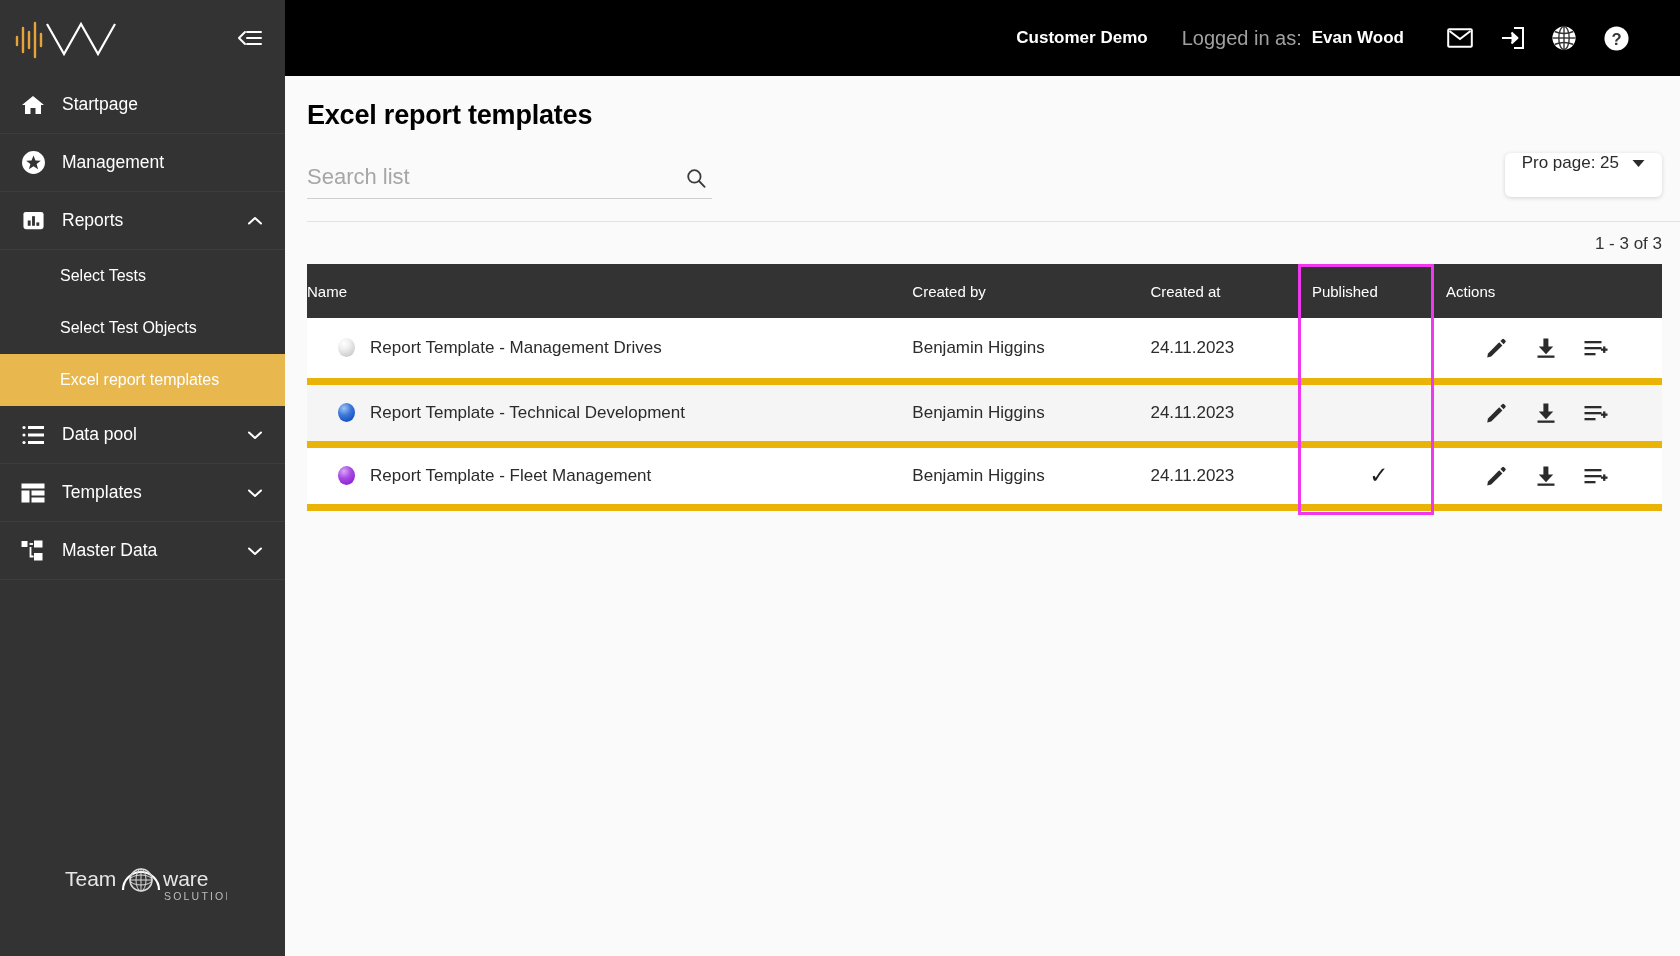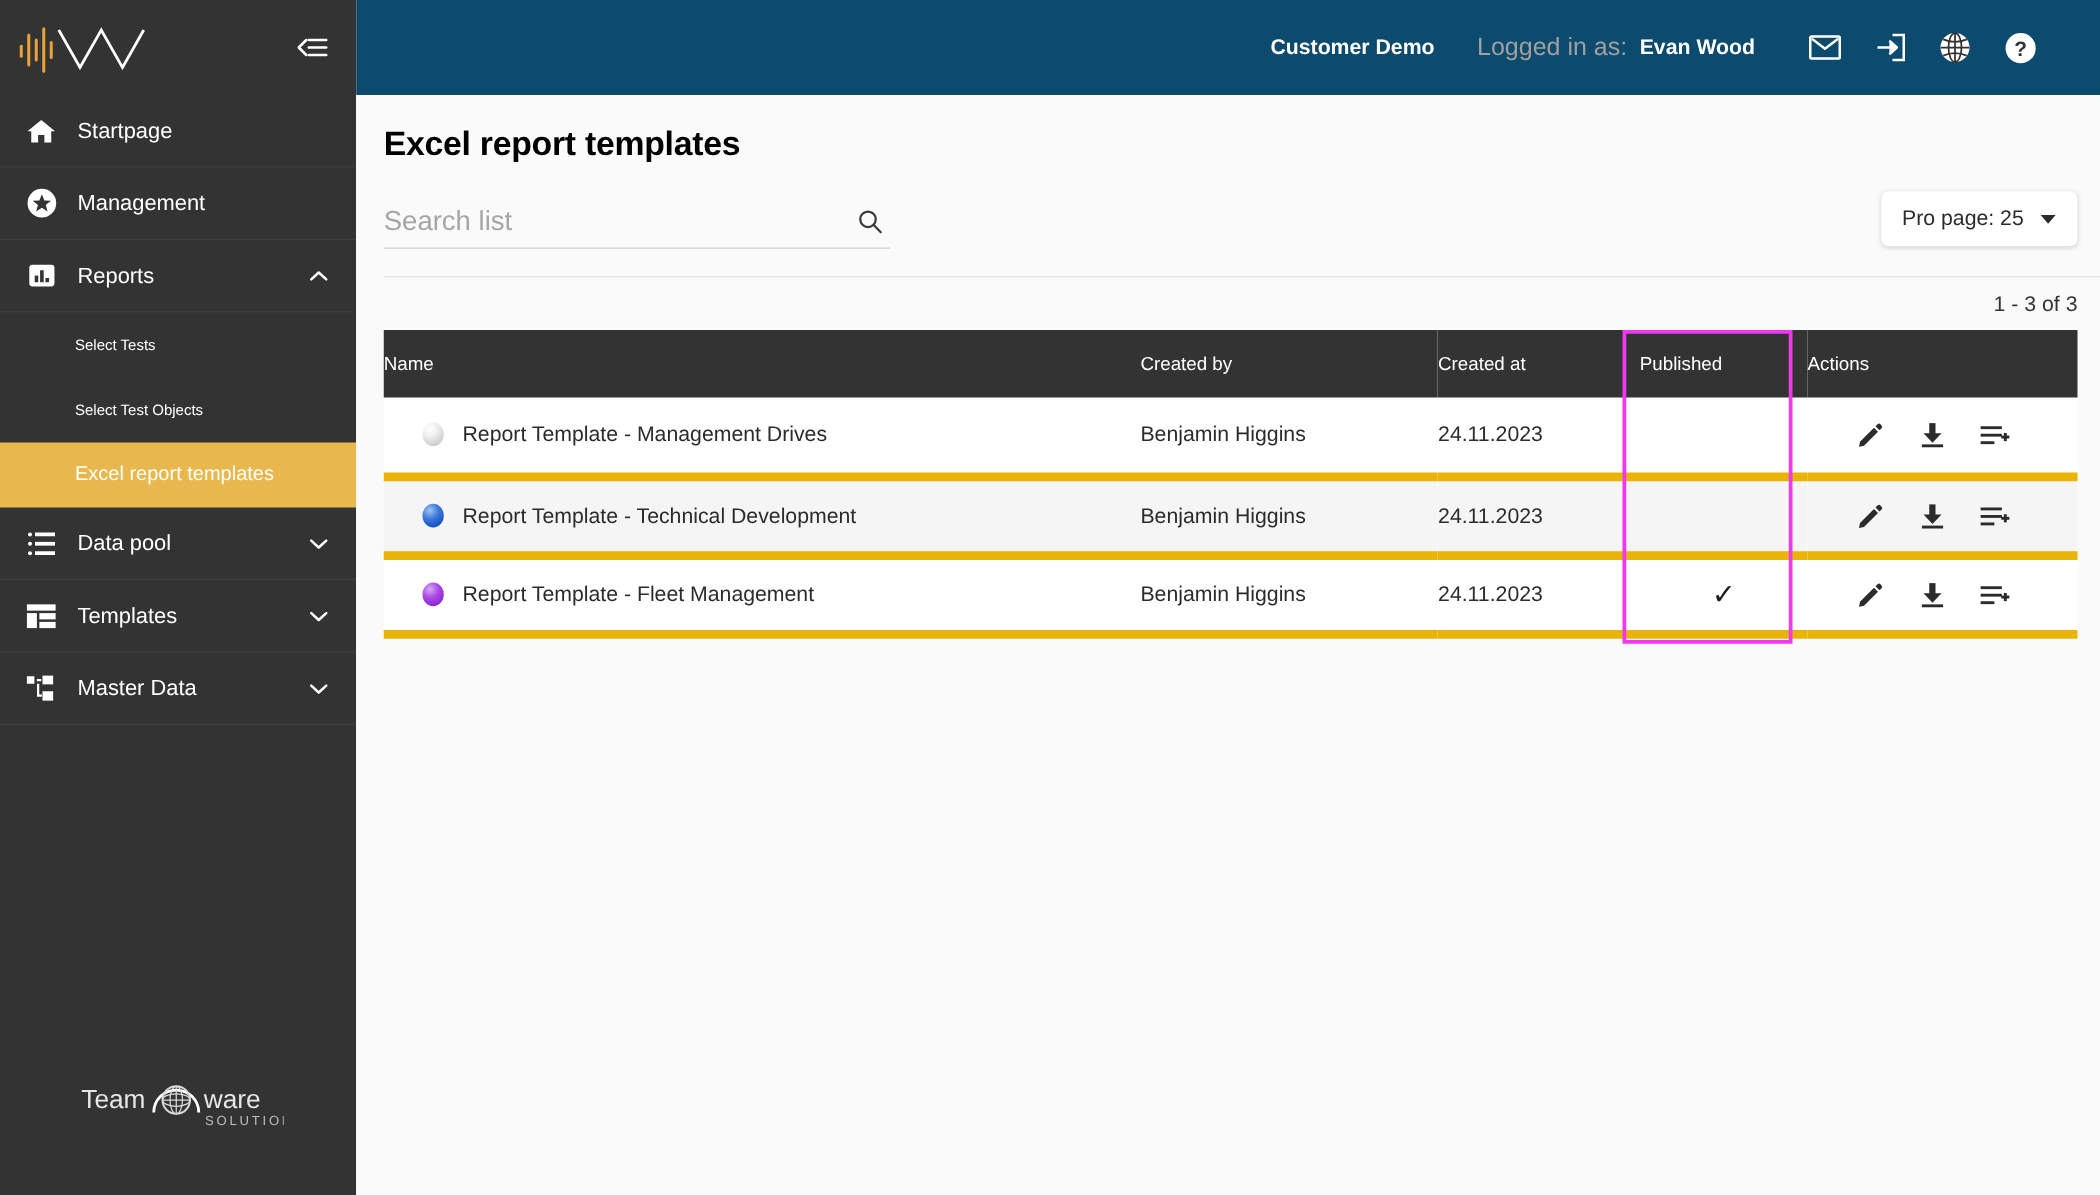--- a/index.html
+++ b/index.html
@@ -42,21 +42,21 @@
     display: flex; align-items: center; justify-content: center;
     margin-right: 14px;
   }
   .nav-item .lbl { flex: 1; }
   .chev { width: 16px; height: 16px; display:flex; align-items:center; justify-content:center; }
   .nav-sub {
     height: 52px;
     display: flex; align-items: center;
     padding-left: 60px;
     color: #ffffff;
-    font-size: 12px;
+    font-size: 16px;
     cursor: pointer;
   }
   .nav-sub.active {
     background: #e8b84e;
     color: #ffffff;
     font-size: 16px;
   }
   .nav-item.no-border { border-bottom: none; }
   .brand-footer {
     position: absolute; left: 0; bottom: 48px;
@@ -65,21 +65,21 @@
 
   
   .main {
     flex: 1; height: 956px;
     background: #fafafa;
     display: flex; flex-direction: column;
     position: relative;
   }
   .topbar {
     height: 76px; min-height: 76px;
-    background: #0c4a6e;
+    background: #000000;
     display: flex; align-items: center; justify-content: flex-end;
     padding-right: 38px;
     gap: 0px;
     color: #ffffff;
   }
   .tb-customer { font-size: 17px; font-weight: bold; margin-right: 34px; }
   .tb-loggedlabel { font-size: 20px; color: #a0a0a0; margin-right: 10px; }
   .tb-username { font-size: 17px; font-weight: bold; margin-right: 30px; }
   .tb-icon {
     width: 52px; height: 42px;
@@ -108,21 +108,21 @@
     font-size: 22px; color: #333; width: 360px;
   }
   .search-input::placeholder { color: #a6a6a6; }
   .search-ico { position: absolute; right: 6px; bottom: 6px; cursor: pointer; }
 
   .perpage {
     background: #ffffff;
     border-radius: 6px;
     box-shadow: 0 1px 4px rgba(0,0,0,0.16);
     height: 44px;
-    display: flex; align-items: center;
+    display: flex; 
     padding: 0 17px;
     font-size: 17px; color: #2b2b2b;
     cursor: pointer;
     gap: 13px;
     margin-bottom: 2px;
   }
   .divider-line { height: 1px; background: #e2e2e2; margin-top: 22px; }
 
   .count-row {
     text-align: right; padding: 12px 18px 10px 0;

